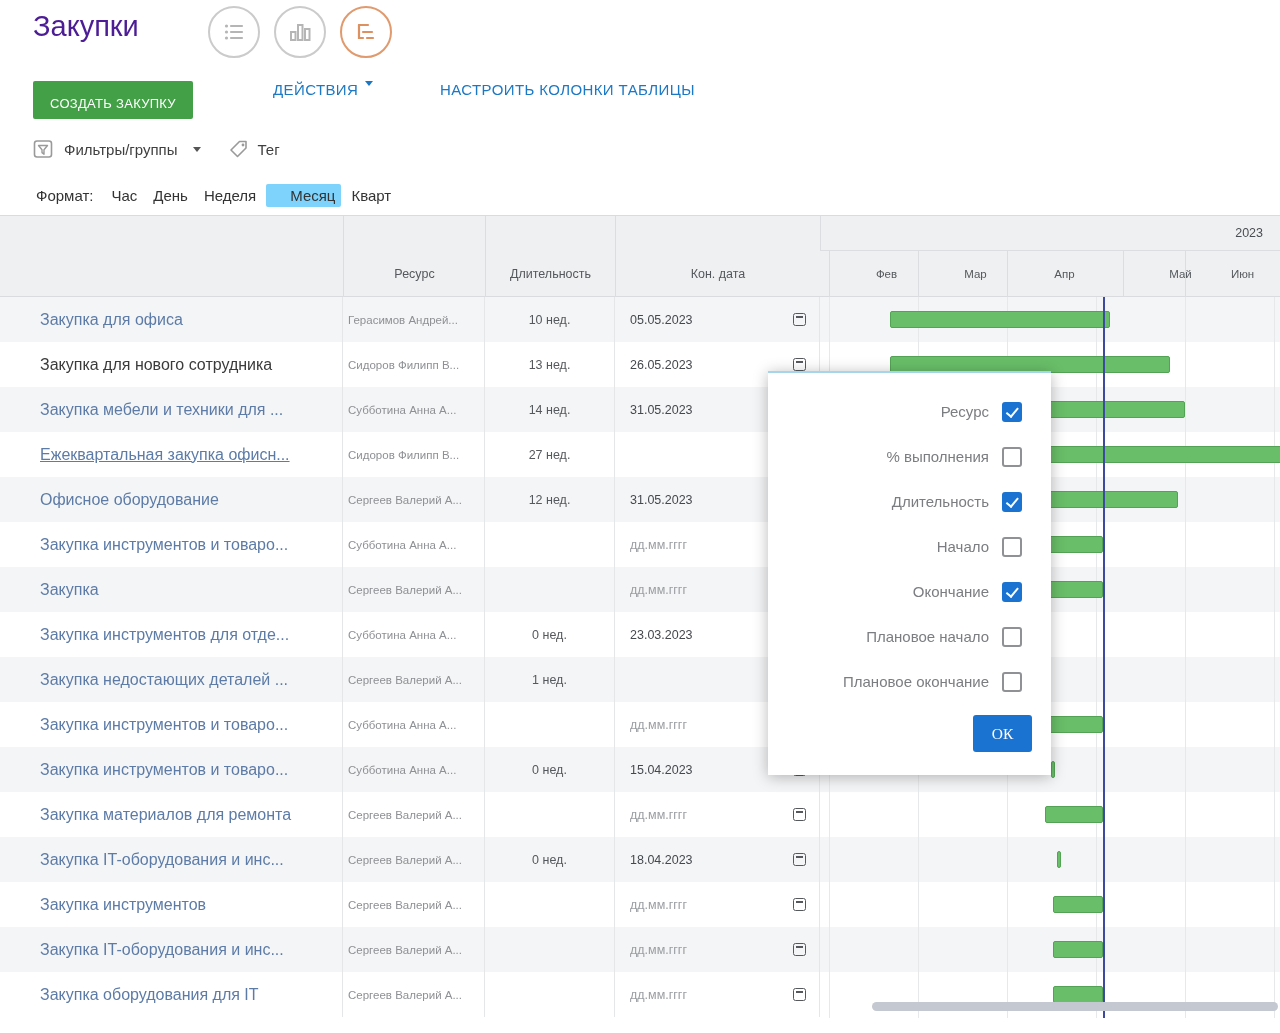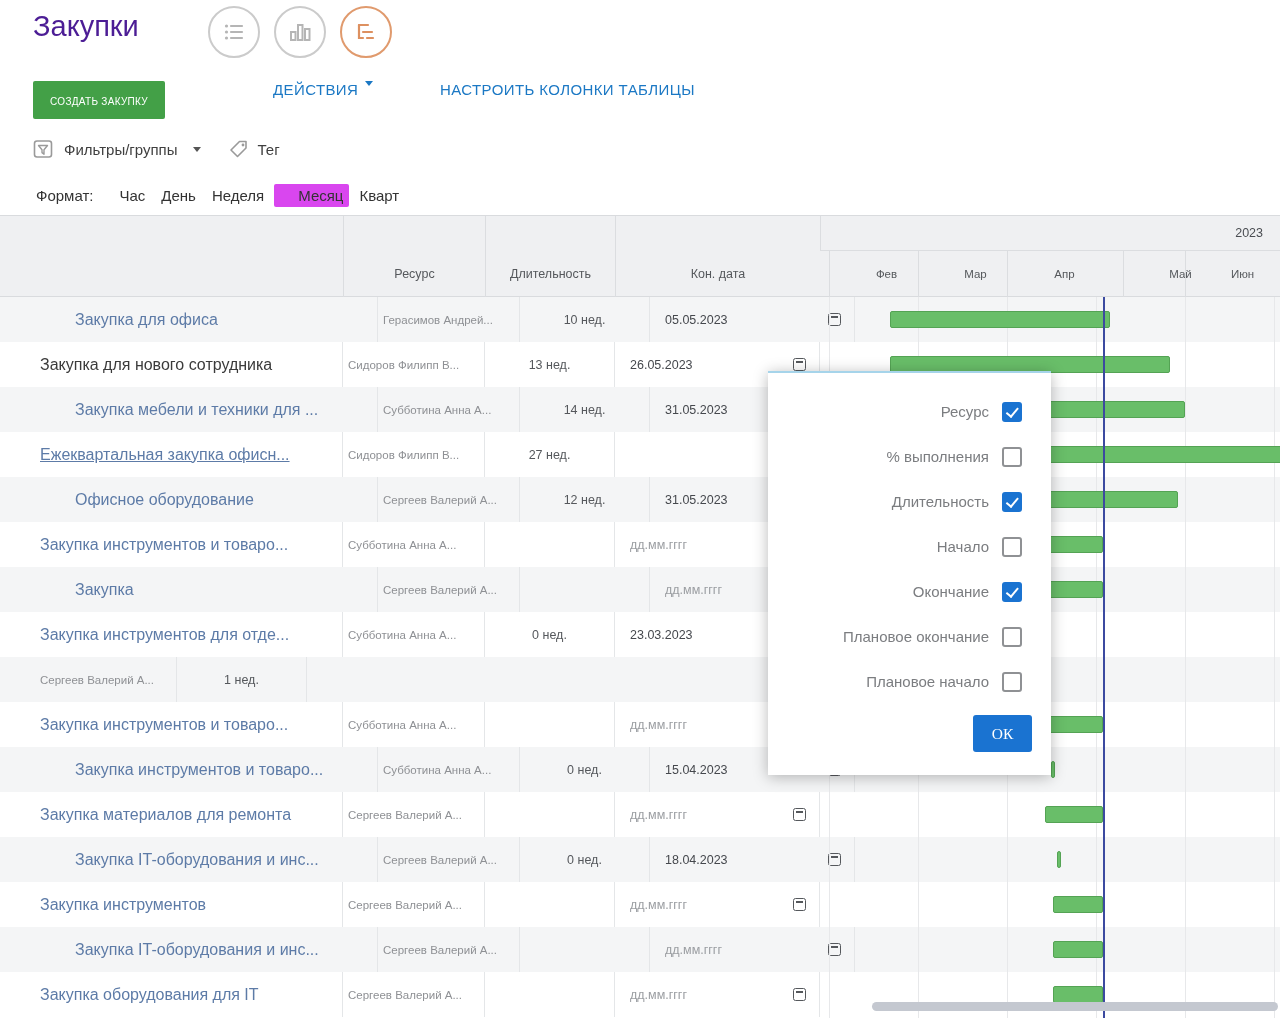--- a/index.html
+++ b/index.html
@@ -10,58 +10,58 @@
     overflow: hidden;
     position: relative;
   }
   
   #page-title { position: absolute; left: 33px; top: 10px; font-size: 29px; color: #4c1d95; font-weight: 400; }
   .circle-btn { position: absolute; top: 6px; width: 52px; height: 52px; border-radius: 50%;
     border: 2px solid #cbcbcb; background: #fff; display: flex; align-items: center; justify-content: center; cursor: pointer; }
   .circle-btn.active { border-color: #e09a6d; }
   #view-list { left: 208px; } #view-chart { left: 274px; } #view-gantt { left: 340px; }
   #create-btn { position: absolute; left: 33px; top: 81px; height: 38px; padding: 15px 17px;
-    background: #43a047; color: #fff; border: none; border-radius: 2px; font-size: 10px;
+    background: #43a047; color: #fff; border: none; border-radius: 2px; font-size: 13px;
     letter-spacing: .3px; cursor: pointer; font-family: inherit; }
   .tool-link { position: absolute; top: 81px; height: 38px; display: flex; align-items: flex-start;
     color: #1b78c4; font-size: 15px; letter-spacing: .4px; cursor: pointer; }
   #actions-link { left: 273px; }
   #configure-link { left: 440px; }
   .caret-down { display: inline-block; width: 0; height: 0; border-left: 4.5px solid transparent;
     border-right: 4.5px solid transparent; border-top: 5.5px solid currentColor; margin-left: 7px; }
   .filters-row { position: absolute; left: 33px; top: 138px; display: flex; align-items: center; }
   .filter-item { display: flex; align-items: center; gap: 8px; color: #3f3f3f; font-size: 15px; cursor: pointer; }
   #tag-item { margin-left: 26px; }
   .filters-row .caret-down { color: #555; }
   .format-row { position: absolute; left: 36px; top: 184px; display: flex; align-items: center; gap: 4px;
     font-size: 15px; color: #333; }
-  #format-label { margin-right: 16px; }
+  #format-label { margin-right: 8px; }
   #format-options { display: flex; gap: 4px; }
   .fmt-opt { cursor: pointer; padding: 3px 6px; border-radius: 2px; }
-  .fmt-opt.sel { background: #d946ef; padding-left: 24px; }
+  .fmt-opt.sel { background: #7dd3fc; padding-left: 24px; }
   
   #table { position: absolute; left: 0; top: 215px; width: 1280px; height: 803px;
     border-top: 1px solid #d9dbde; overflow: hidden; }
   #thead { position: absolute; left: 0; top: 0; width: 1280px; height: 81px;
     background: #eff0f2; border-bottom: 1px solid #d9dbde; }
   .hcell { position: absolute; top: 0; height: 81px; display: flex; align-items: flex-end;
     justify-content: center; padding-bottom: 16px; font-size: 12.5px; color: #55585c;
     border-left: 1px solid #dbdde0; cursor: pointer; }
   #h-res { left: 343px; width: 142px; }
   #h-dur { left: 485px; width: 130px; }
   #h-date { left: 615px; width: 205px; }
   #year-cell { position: absolute; left: 820px; top: 0; width: 460px; height: 35px;
     border-left: 1px solid #dbdde0; border-bottom: 1px solid #dbdde0; font-size: 12.5px; color: #4a4d52;
     display: flex; align-items: center; justify-content: flex-end; padding-right: 17px; }
   #months { position: absolute; left: 820px; top: 35px; width: 460px; height: 46px; }
   .mcell { position: absolute; top: 0; height: 46px; width: 89px; display: flex; align-items: center;
     justify-content: center; font-size: 11.5px; color: #55585c; border-left: 1px solid #dbdde0; padding-left: 25px; }
   #rows { position: absolute; left: 0; top: 81px; width: 1280px; }
   .trow { width: 1280px; height: 45px; display: flex; position: relative; }
-  .trow.odd { background: #f4f5f6; padding-left: 35px; }
+  .trow.odd { background: #f4f5f6; }
   .trow.even { background: #fff; }
   .c { height: 45px; display: flex; align-items: center; border-right: 1px solid #e4e6e8;
     overflow: hidden; white-space: nowrap; }
   .c-task { width: 343px; padding-left: 40px; font-size: 16px; }
   .tname { color: #3b3b3b; }
   .tname.link { color: #5d7ba7; cursor: pointer; }
   .tname.ul { text-decoration: underline; }
   .c-res { width: 142px; padding-left: 5px; font-size: 11.5px; color: #8e9094; }
   .c-dur { width: 130px; justify-content: center; font-size: 12.5px; color: #55585c; }
   .c-date { width: 205px; padding-left: 15px; font-size: 12.5px; color: #45484d; position: relative; }
@@ -237,20 +237,23 @@
       </div>
       <div class="trow even">
         <div class="c c-task">
           <span class="tname link">Закупка инструментов для отде...</span>
         </div>
         <div class="c c-res">Субботина Анна А...</div>
         <div class="c c-dur">0 нед.</div>
         <div class="c c-date">23.03.2023<span class="cal"></span></div>
       </div>
       <div class="trow odd">
+        <div class="c c-task">
+          <span class="tname link">Закупка недостающих деталей ...</span>
+        </div>
         <div class="c c-res">Сергеев Валерий А...</div>
         <div class="c c-dur">1 нед.</div>
       </div>
       <div class="trow even">
         <div class="c c-task">
           <span class="tname link">Закупка инструментов и товаро...</span>
         </div>
         <div class="c c-res">Субботина Анна А...</div>
         <div class="c c-dur"></div>
         <div class="c c-date ph">дд.мм.гггг<span class="cal"></span></div>
@@ -347,24 +350,24 @@
       </div>
       <div class="pitem">
         <span class="plabel">Начало</span>
         <span class="cb off"></span>
       </div>
       <div class="pitem">
         <span class="plabel">Окончание</span>
         <span class="cb on"></span>
       </div>
       <div class="pitem">
+        <span class="plabel">Плановое начало</span>
+        <span class="cb off"></span>
+      </div>
+      <div class="pitem">
         <span class="plabel">Плановое окончание</span>
-        <span class="cb off"></span>
-      </div>
-      <div class="pitem">
-        <span class="plabel">Плановое начало</span>
         <span class="cb off"></span>
       </div>
     </div>
   <div id="ok-row">
     <button id="ok-btn">ОК</button>
   </div>
 </div>
 
 </body></html>

